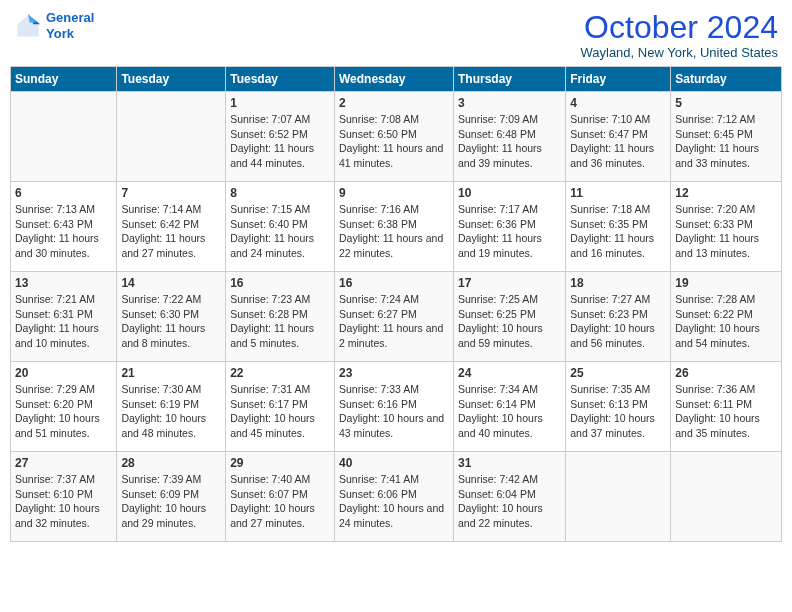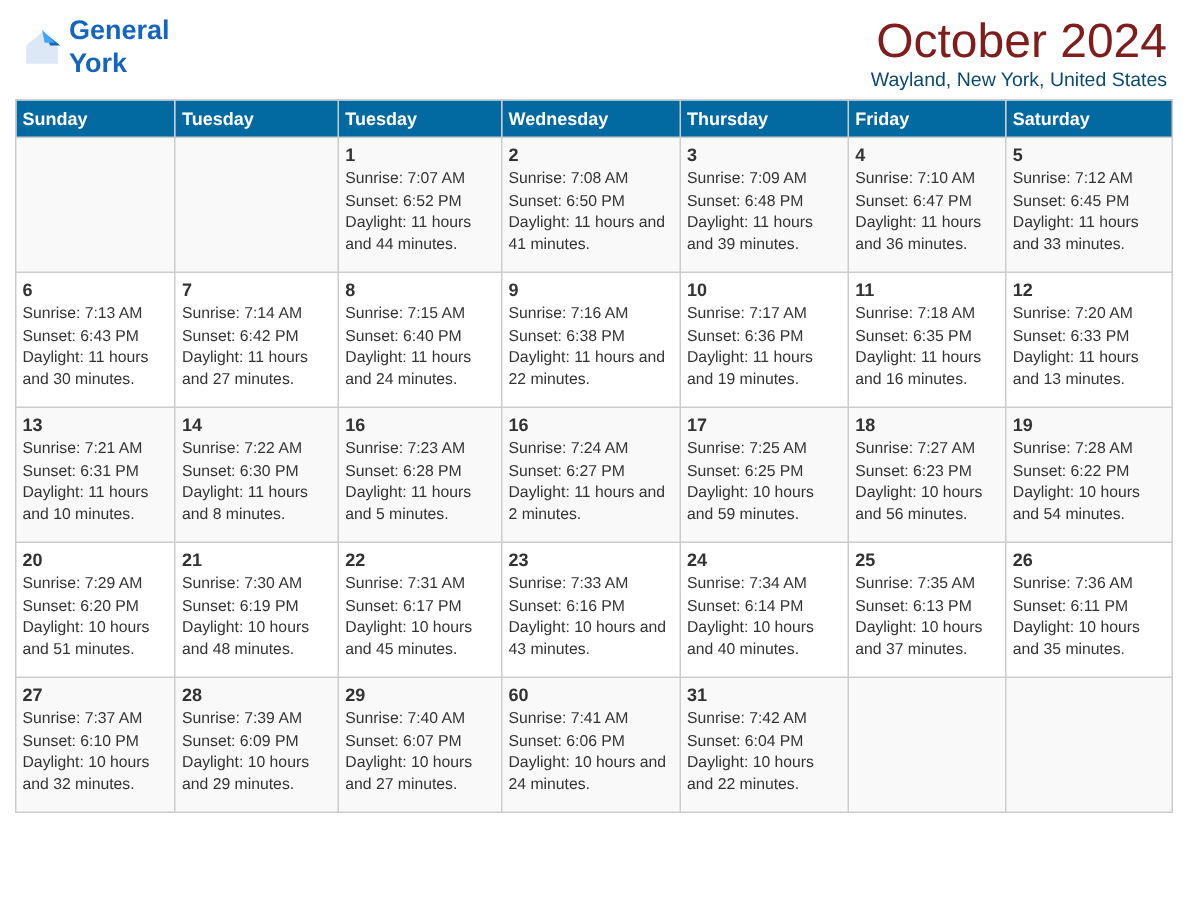--- a/index.html
+++ b/index.html
@@ -16,37 +16,37 @@
       align-items: flex-start;
       margin-bottom: 6px;
       padding: 0 4px;
     }
     .logo {
       display: flex;
       align-items: center;
       gap: 4px;
     }
     .logo-text {
-      font-size: 18px;
+      font-size: 13px;
       font-weight: bold;
       color: #333;
       line-height: 1.2;
     }
     .logo-blue { color: #1565c0; }
     .logo-icon {
       width: 28px;
       height: 28px;
     }
     .title-block {
       text-align: right;
     }
     .month-title {
       font-size: 32px;
       font-weight: 300;
-      color: #7f1d1d;
+      color: #1d4ed8;
       line-height: 1.1;
       margin-left: 13px;
     }
     .location {
       font-size: 13px;
       color: #0c4a6e;
     }
     table {
       width: 100%;
       border-collapse: collapse;
@@ -245,21 +245,21 @@
         </td>
         <td>
           <span class="day-number">28</span>
           <div class="day-info">Sunrise: 7:39 AM<br>Sunset: 6:09 PM<br>Daylight: 10 hours and 29 minutes.</div>
         </td>
         <td>
           <span class="day-number">29</span>
           <div class="day-info">Sunrise: 7:40 AM<br>Sunset: 6:07 PM<br>Daylight: 10 hours and 27 minutes.</div>
         </td>
         <td>
-          <span class="day-number">60</span>
+          <span class="day-number">40</span>
           <div class="day-info">Sunrise: 7:41 AM<br>Sunset: 6:06 PM<br>Daylight: 10 hours and 24 minutes.</div>
         </td>
         <td>
           <span class="day-number">31</span>
           <div class="day-info">Sunrise: 7:42 AM<br>Sunset: 6:04 PM<br>Daylight: 10 hours and 22 minutes.</div>
         </td>
         <td class="empty"></td>
         <td class="empty"></td>
       </tr>
     </tbody>

